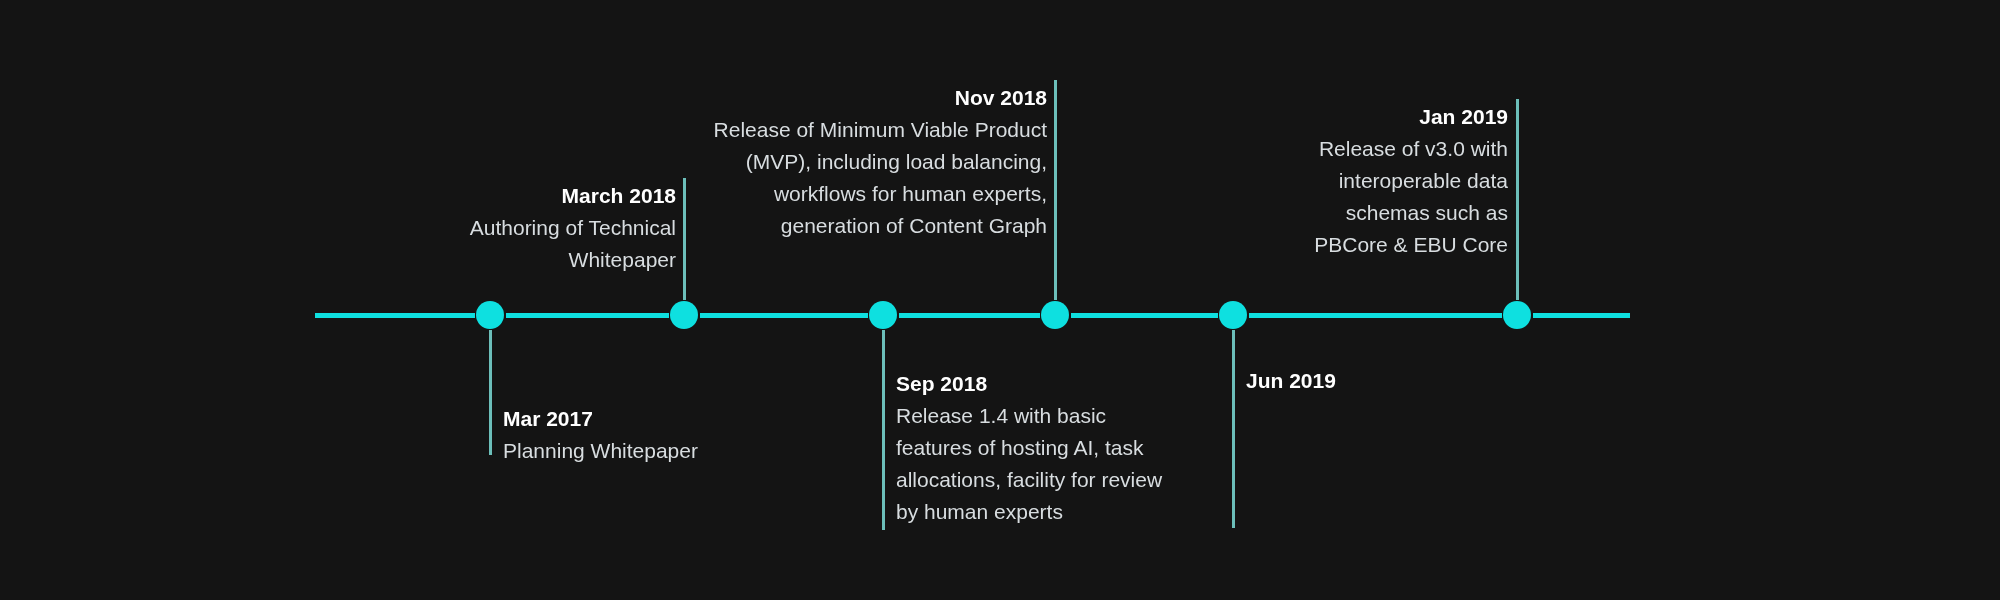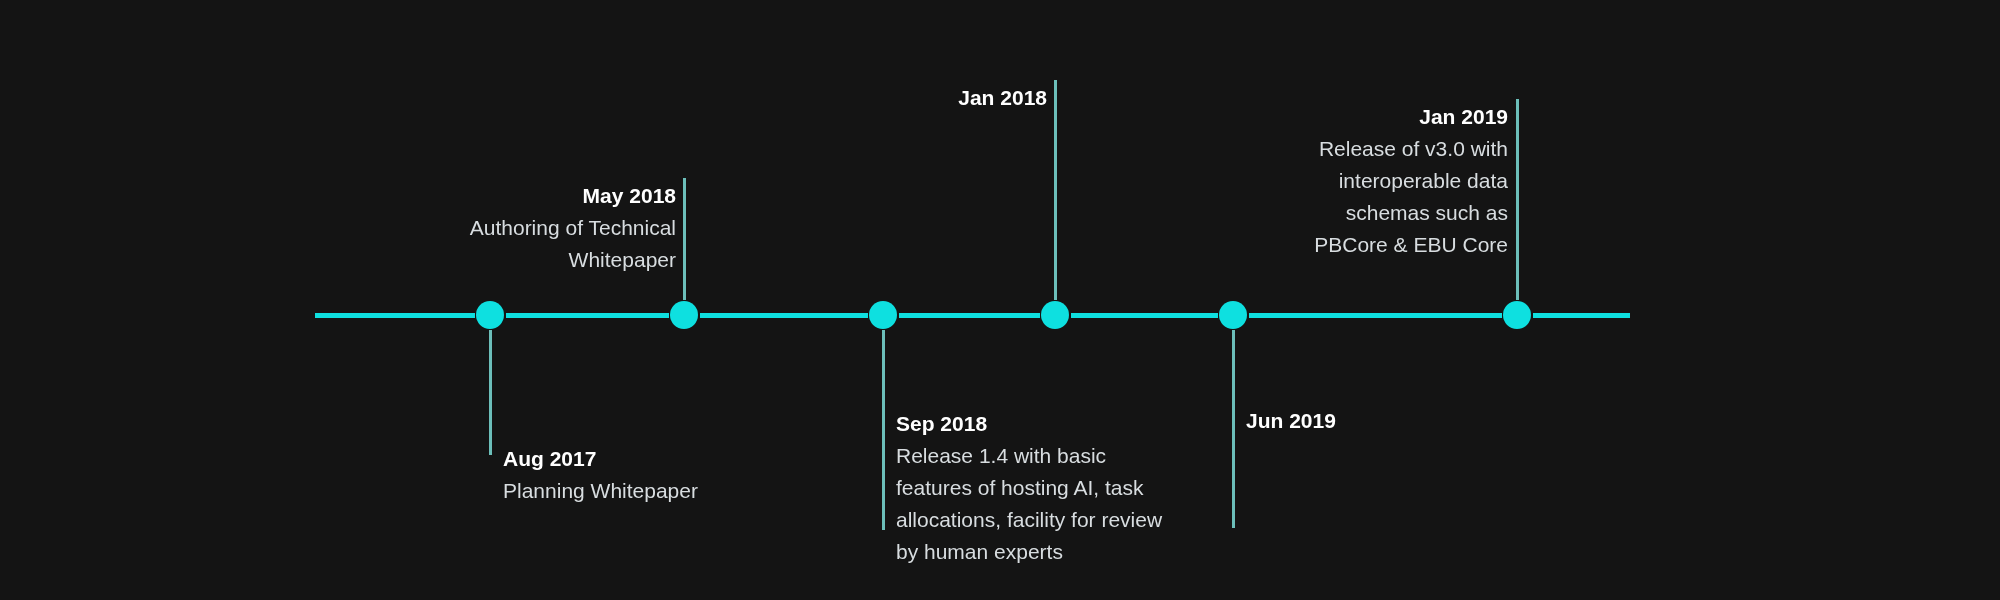--- a/index.html
+++ b/index.html
@@ -61,21 +61,20 @@
     font-size: 21px;
     line-height: 32px;
     color: #d8dde0;
   }
 
   .entry.above {
     text-align: right;
   }
   .entry.below {
     text-align: left;
-    margin-top: 40px;
   }
 </style>
 </head>
 <body>
 
 <div id="timeline-root">
 
   <div class="axis-line" style="left:315px; width:160px;"></div>
   <div class="axis-line" style="left:506px; width:163px;"></div>
   <div class="axis-line" style="left:700px; width:168px;"></div>
@@ -93,36 +92,37 @@
 
   <div class="stem" style="left:489px; top:330px; height:125px;"></div>
   <div class="stem" style="left:882px; top:330px; height:200px;"></div>
   <div class="stem" style="left:1232px; top:330px; height:198px;"></div>
 
   <div class="stem" style="left:683px; top:178px; height:122px;"></div>
   <div class="stem" style="left:1054px; top:80px; height:220px;"></div>
   <div class="stem" style="left:1516px; top:99px; height:201px;"></div>
 
   <div class="entry below" style="left:503px; top:403px; width:330px;">
-    <div class="date">Aug 2017</div>
+    <div class="date">Mar 2017</div>
     <div class="desc">Planning Whitepaper</div>
   </div>
 
   <div class="entry above" style="left:383px; top:180px; width:293px;">
-    <div class="date">May 2018</div>
+    <div class="date">March 2018</div>
     <div class="desc">Authoring of Technical Whitepaper</div>
   </div>
 
   <div class="entry below" style="left:896px; top:368px; width:290px;">
     <div class="date">Sep 2018</div>
     <div class="desc">Release 1.4 with basic features of hosting AI, task allocations, facility for review by human experts</div>
   </div>
 
   <div class="entry above" style="left:707px; top:82px; width:340px;">
-    <div class="date">Jan 2018</div>
+    <div class="date">Nov 2018</div>
+    <div class="desc">Release of Minimum Viable Product (MVP), including load balancing, workflows for human experts, generation of Content Graph</div>
   </div>
 
   <div class="entry below" style="left:1246px; top:365px; width:230px;">
     <div class="date">Jun 2019</div>
   </div>
 
   <div class="entry above" style="left:1280px; top:101px; width:228px;">
     <div class="date">Jan 2019</div>
     <div class="desc">Release of v3.0 with interoperable data schemas such as PBCore &amp; EBU Core</div>
   </div>

